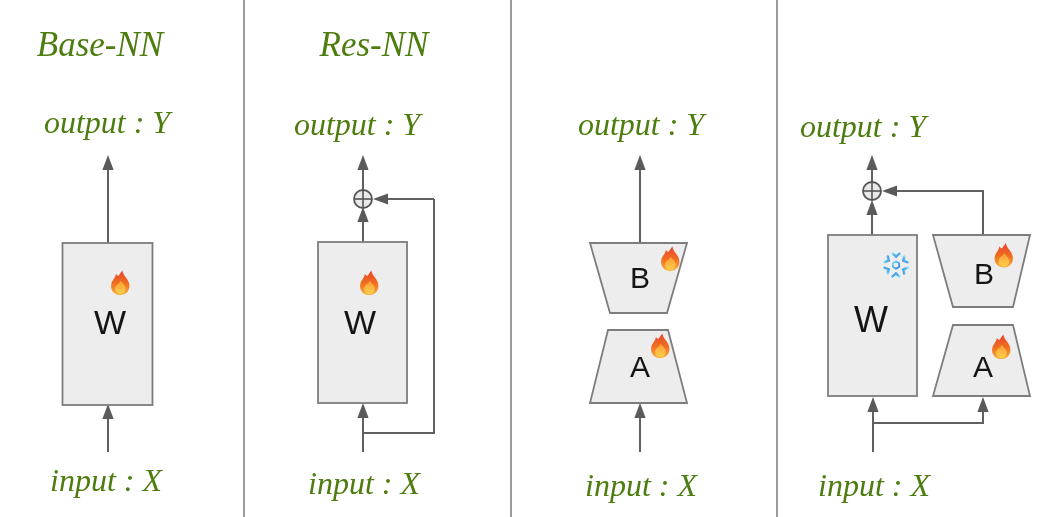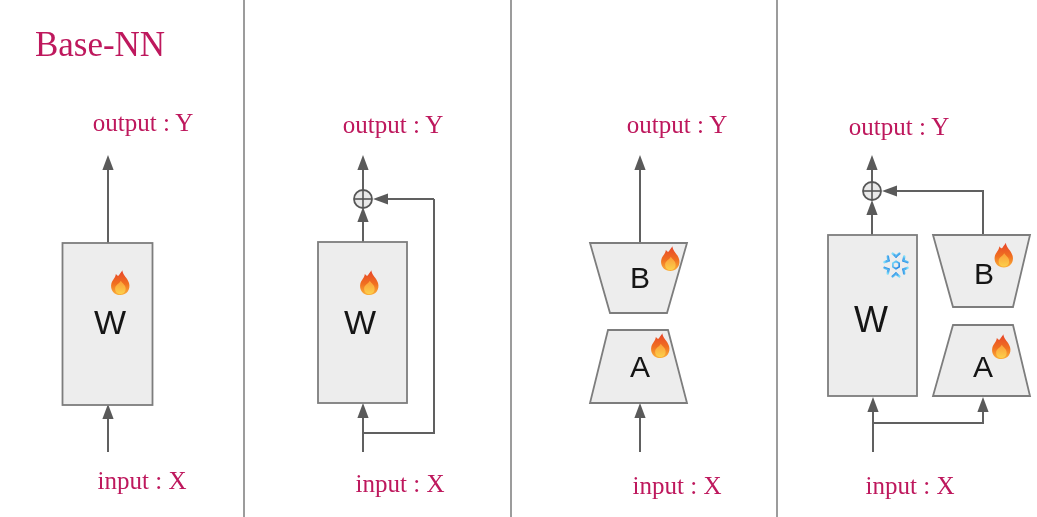--- a/index.html
+++ b/index.html
@@ -14,26 +14,27 @@
   .layer { position: absolute; left: 0; top: 0; }
   .divider {
     position: absolute;
     top: 0; bottom: 0;
     width: 2px;
     background: #9c9c9c;
   }
   .title, .io-label {
     position: absolute;
     transform: translate(-50%, -50%);
-    color: #be185d;
+    color: #4d7c0f;
     white-space: nowrap;
     line-height: 1;
+    font-style: italic;
   }
   .title { font-size: 35px; }
-  .io-label { font-size: 25px; margin-left: 36px; }
+  .io-label { font-size: 32px; }
   .block-letter {
     position: absolute;
     transform: translate(-50%, -50%);
     font-family: "Liberation Sans", sans-serif;
     color: #151515;
     white-space: nowrap;
     line-height: 1;
   }
 </style>
 </head>
@@ -169,20 +170,21 @@
       <circle cx="872" cy="191" r="9" fill="#e9e9e9" stroke="#565656" stroke-width="1.8"></circle>
       <line x1="872" y1="182.5" x2="872" y2="199.5" stroke="#565656" stroke-width="1.6"></line>
       <line x1="863.5" y1="191" x2="880.5" y2="191" stroke="#565656" stroke-width="1.6"></line>
     </g>
     <use href="#snowflake" x="883" y="252" width="26" height="26"></use>
     <use href="#flame" x="990" y="242" width="27" height="27"></use>
     <use href="#flame" x="987.5" y="333.5" width="27" height="27"></use>
   </svg>
 
   <div class="title" style="left:100px; top:44px">Base-NN</div>
+  <div class="title" style="left:374px; top:44px">Res-NN</div>
 
   <div class="io-label" style="left:107px; top:122px">output : Y</div>
   <div class="io-label" style="left:357px; top:124px">output : Y</div>
   <div class="io-label" style="left:641px; top:124px">output : Y</div>
   <div class="io-label" style="left:863px; top:126px">output : Y</div>
 
   <div class="io-label" style="left:106px; top:480px">input : X</div>
   <div class="io-label" style="left:364px; top:483px">input : X</div>
   <div class="io-label" style="left:641px; top:485px">input : X</div>
   <div class="io-label" style="left:874px; top:485px">input : X</div>

